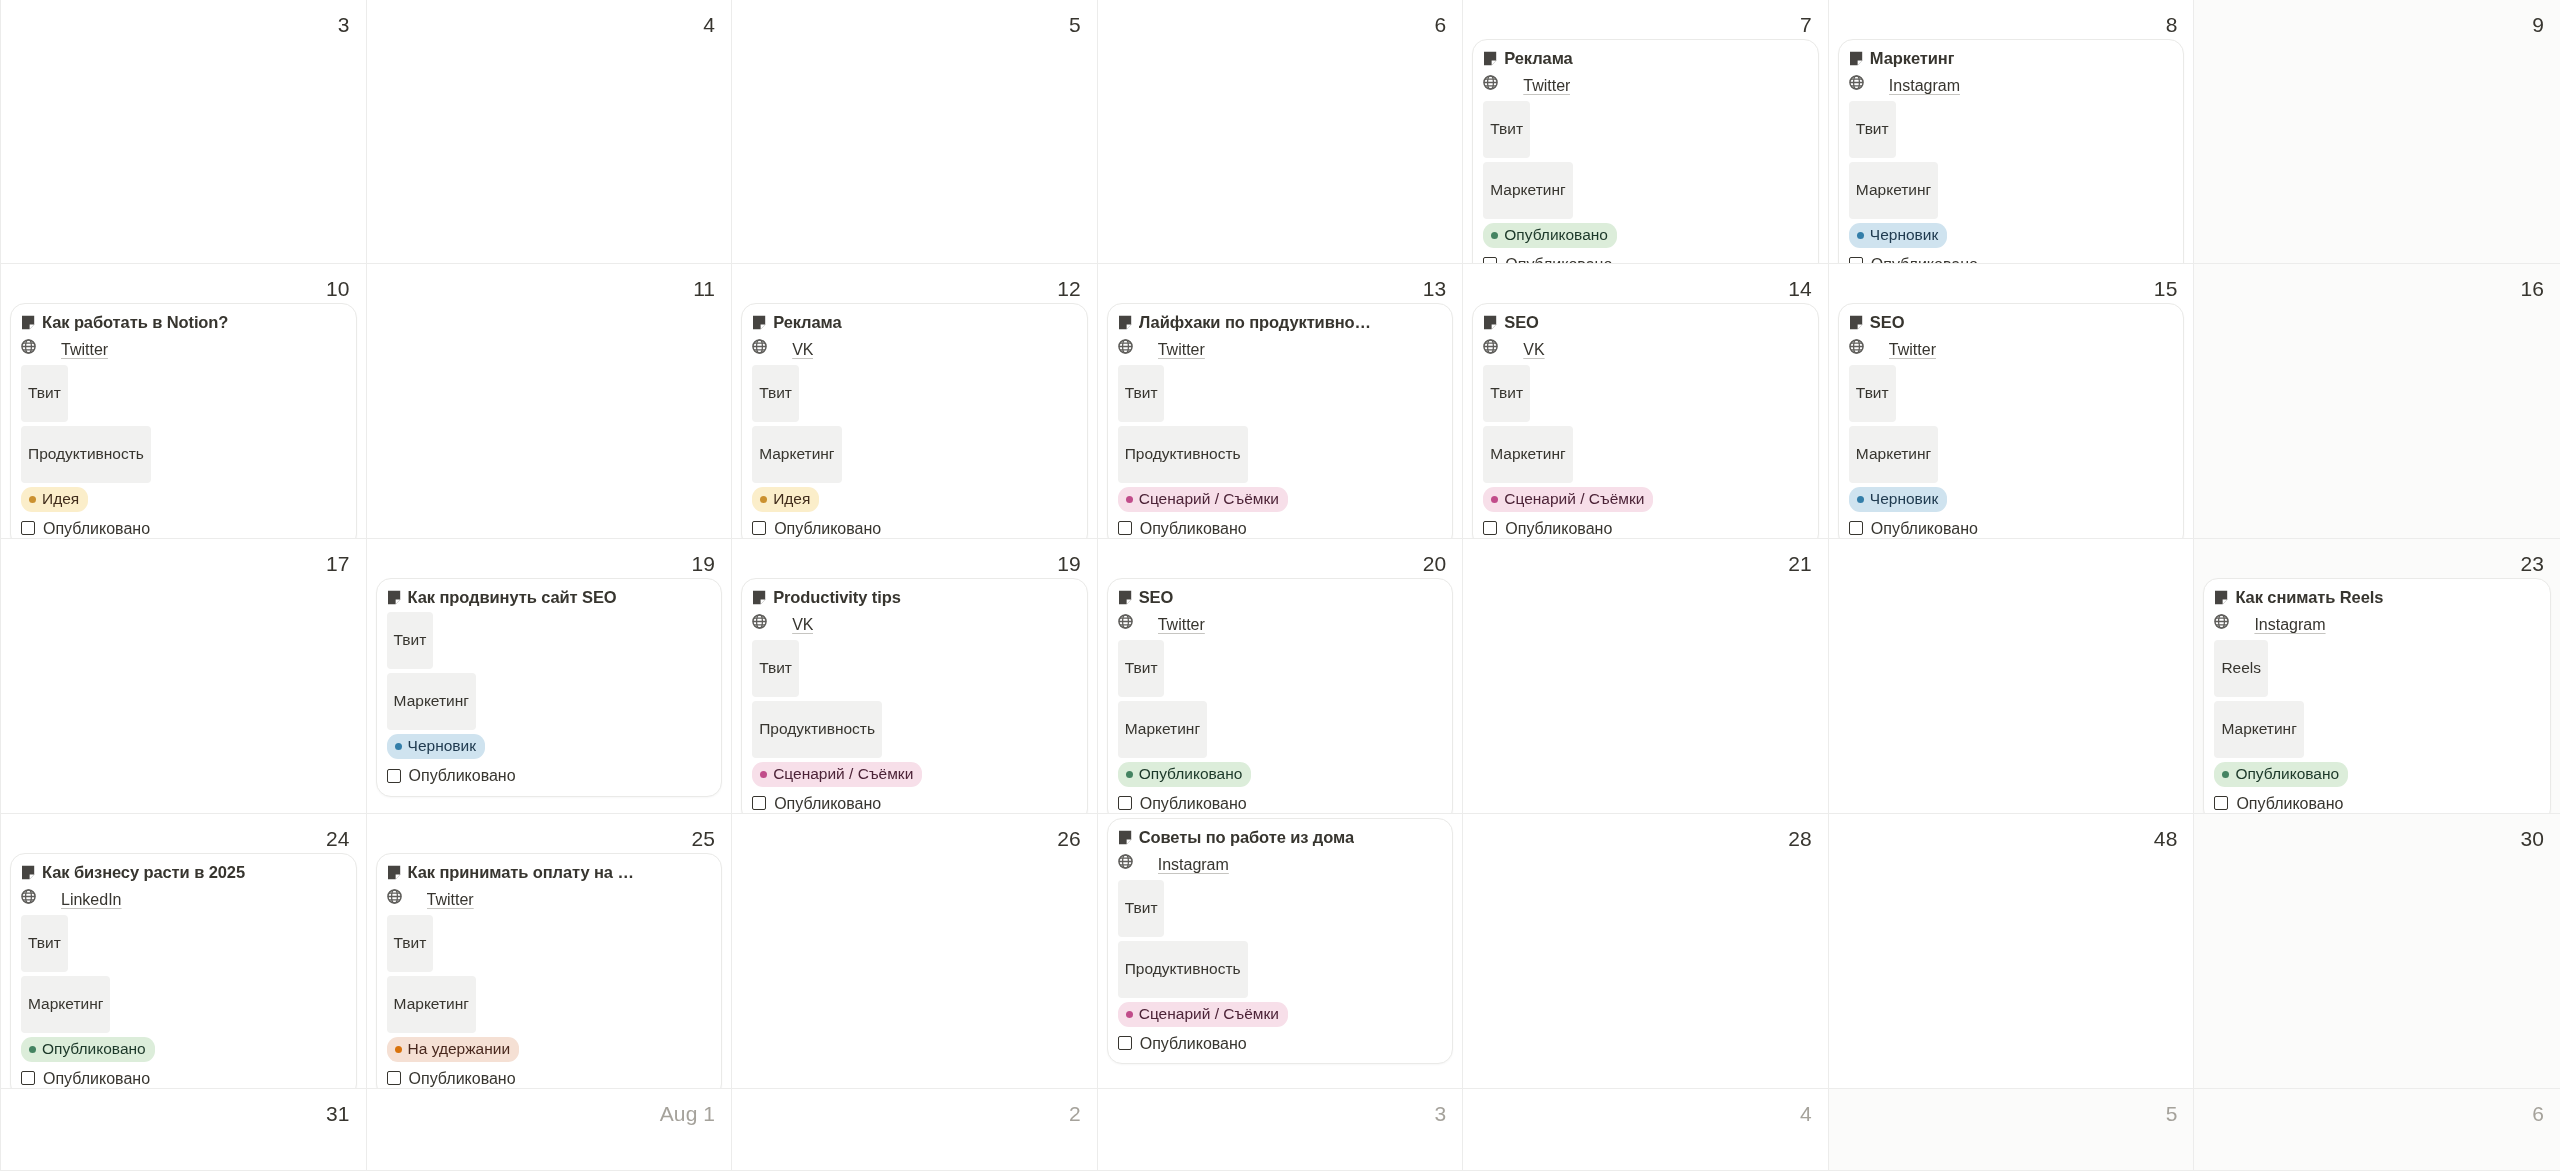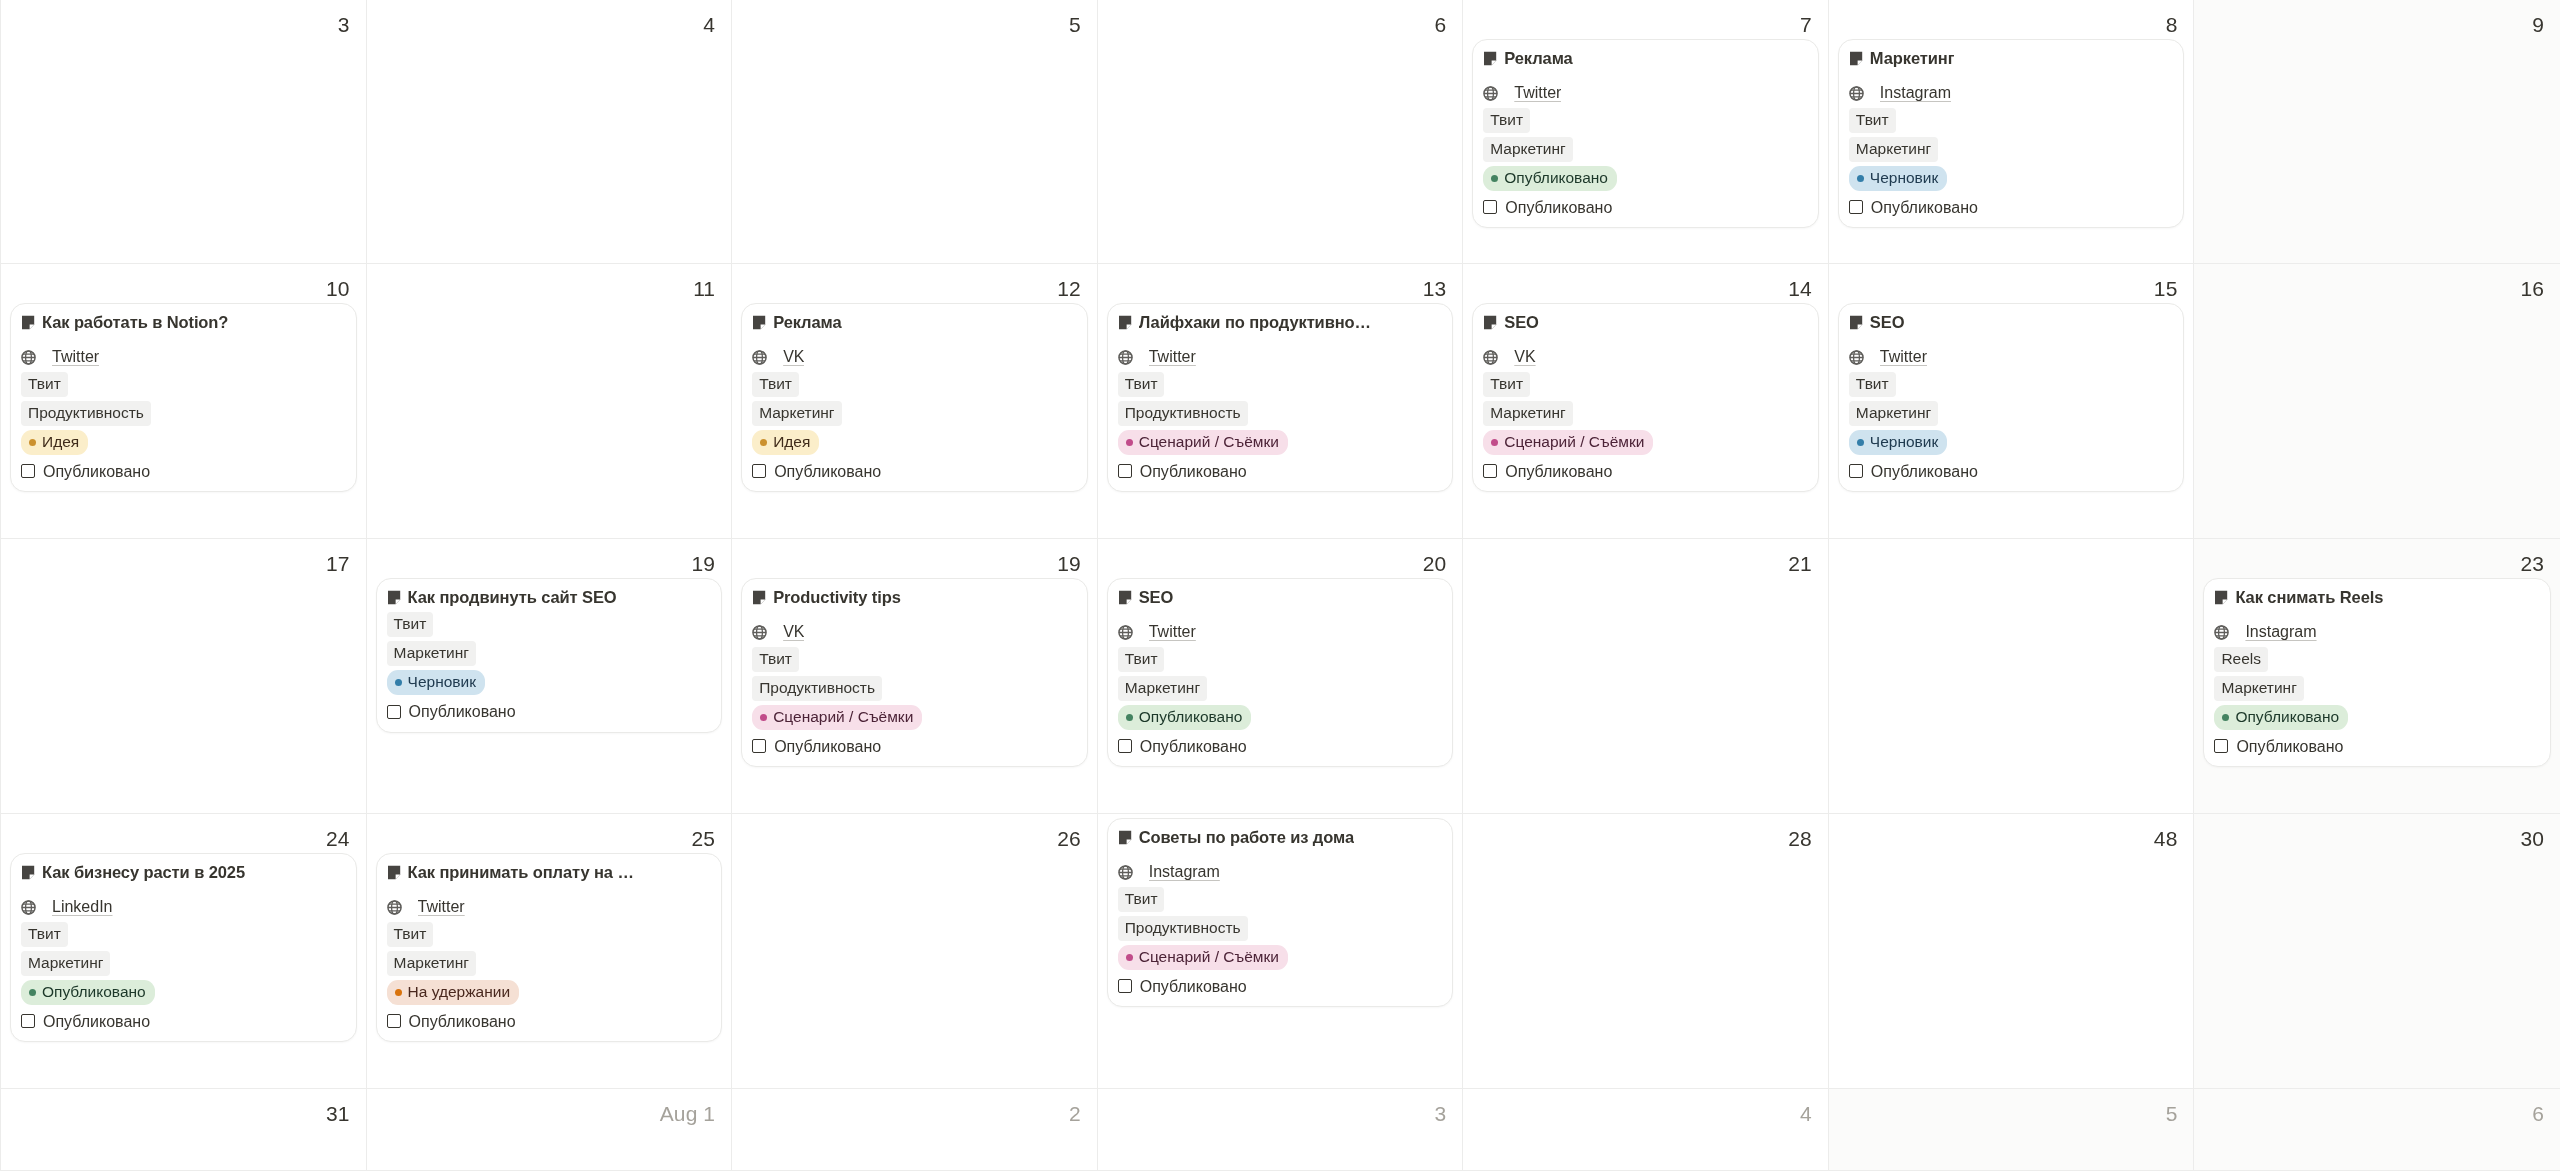--- a/index.html
+++ b/index.html
@@ -84,43 +84,43 @@
     line-height: 1.35;
     white-space: nowrap;
     overflow: hidden;
     text-overflow: ellipsis;
     letter-spacing: -0.1px;
     min-width: 0;
   }
 
   .card-url-row {
     display: flex;
-    align-items: center;
-    gap: 16px;
-    margin-top: 11px;
+    align-items: flex-start;
+    gap: 25px;
+    margin-top: 4px;
   }
   .globe-icon { flex: 0 0 auto; width: 15px; height: 15px; display: block; }
   .card-url {
     font-size: 16px;
     color: #37352f;
     text-decoration: underline;
     text-decoration-color: #c6c5c1;
     text-underline-offset: 2.5px;
     line-height: 1.35;
     white-space: nowrap;
     overflow: hidden;
     text-overflow: ellipsis;
   }
 
   .tag-row { display: flex; margin-top: 2px; }
   .tag {
     display: inline-block;
     font-size: 15.5px;
     line-height: 1.35;
-    padding: 2px 7px;
+    padding: 18px 7px;
     border-radius: 4px;
     background: #f1f1f0;
     color: #37352f;
     max-width: 100%;
     white-space: nowrap;
     overflow: hidden;
     text-overflow: ellipsis;
   }
 
   .status-row { display: flex; margin-top: 2px; }

